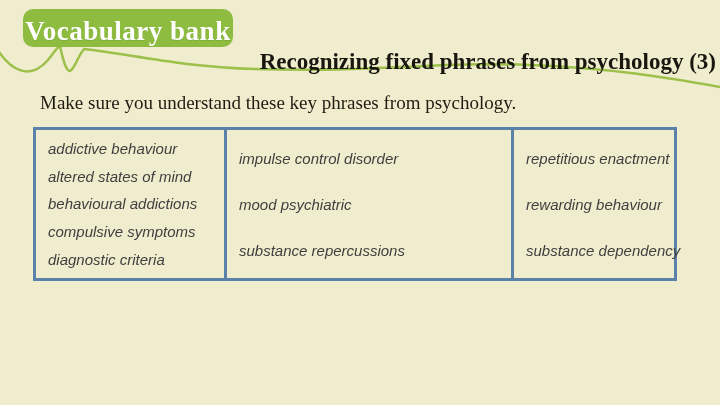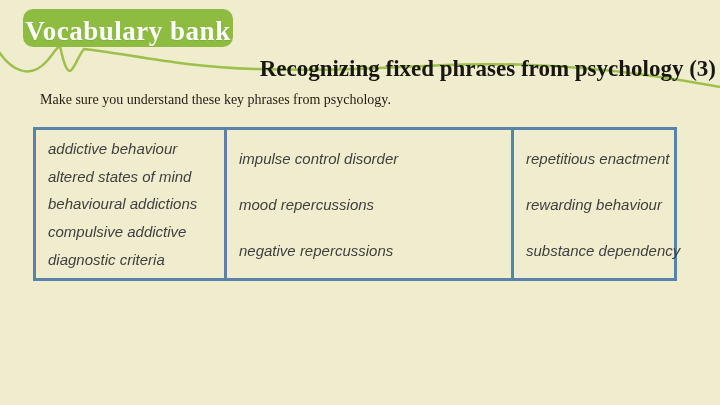--- a/index.html
+++ b/index.html
@@ -29,25 +29,24 @@
     letter-spacing:0.5px;
     font-family:"Liberation Serif", serif;
     text-shadow:0 1px 0 rgba(0,0,0,0.08);
   }
   .title{
     position:absolute;top:49px;right:4px;
     font-size:23px;font-weight:bold;
     color:#18160e;
     z-index:1;
     font-family:"Liberation Serif", serif;
-    margin-top:7px;
   }
   .instruction{
     position:absolute;left:40px;top:92px;
-    font-size:14px;
+    font-size:19px;
     color:#211c12;
     z-index:1;
     font-family:"Liberation Serif", serif;
   }
   .phrase-box{
     position:absolute;top:127px;height:154px;
     border:3px solid #5b82ab;
     box-sizing:border-box;
     background:#f0edce;
     display:flex;flex-direction:column;
@@ -87,28 +86,28 @@
   </div>
 
   <div class="title">Recognizing fixed phrases from psychology (3)</div>
 
   <div class="instruction">Make sure you understand these key phrases from psychology.</div>
 
   <div class="phrase-box box1">
     <span class="phrase">addictive behaviour</span>
     <span class="phrase">altered states of mind</span>
     <span class="phrase">behavioural addictions</span>
-    <span class="phrase">compulsive addictive</span>
+    <span class="phrase">compulsive symptoms</span>
     <span class="phrase">diagnostic criteria</span>
   </div>
 
   <div class="phrase-box box2">
     <span class="phrase">impulse control disorder</span>
-    <span class="phrase">mood repercussions</span>
-    <span class="phrase">negative repercussions</span>
+    <span class="phrase">mood psychiatric</span>
+    <span class="phrase">substance repercussions</span>
   </div>
 
   <div class="phrase-box box3">
     <span class="phrase">repetitious enactment</span>
     <span class="phrase">rewarding behaviour</span>
     <span class="phrase">substance dependency</span>
   </div>
 
 </div>
 

